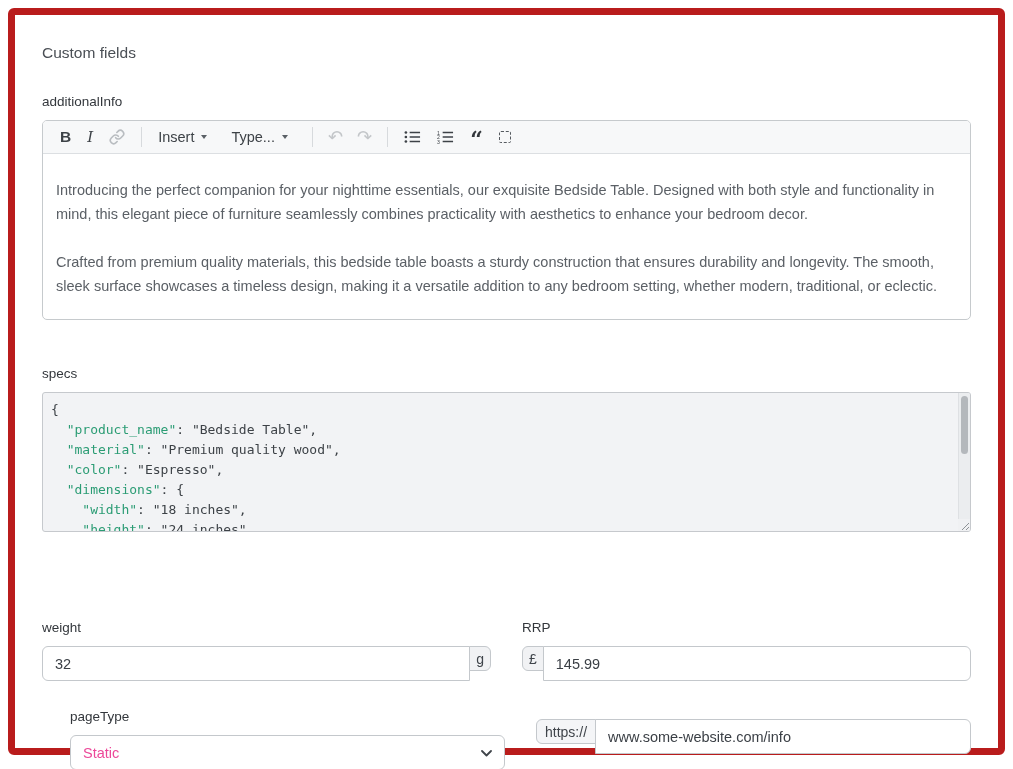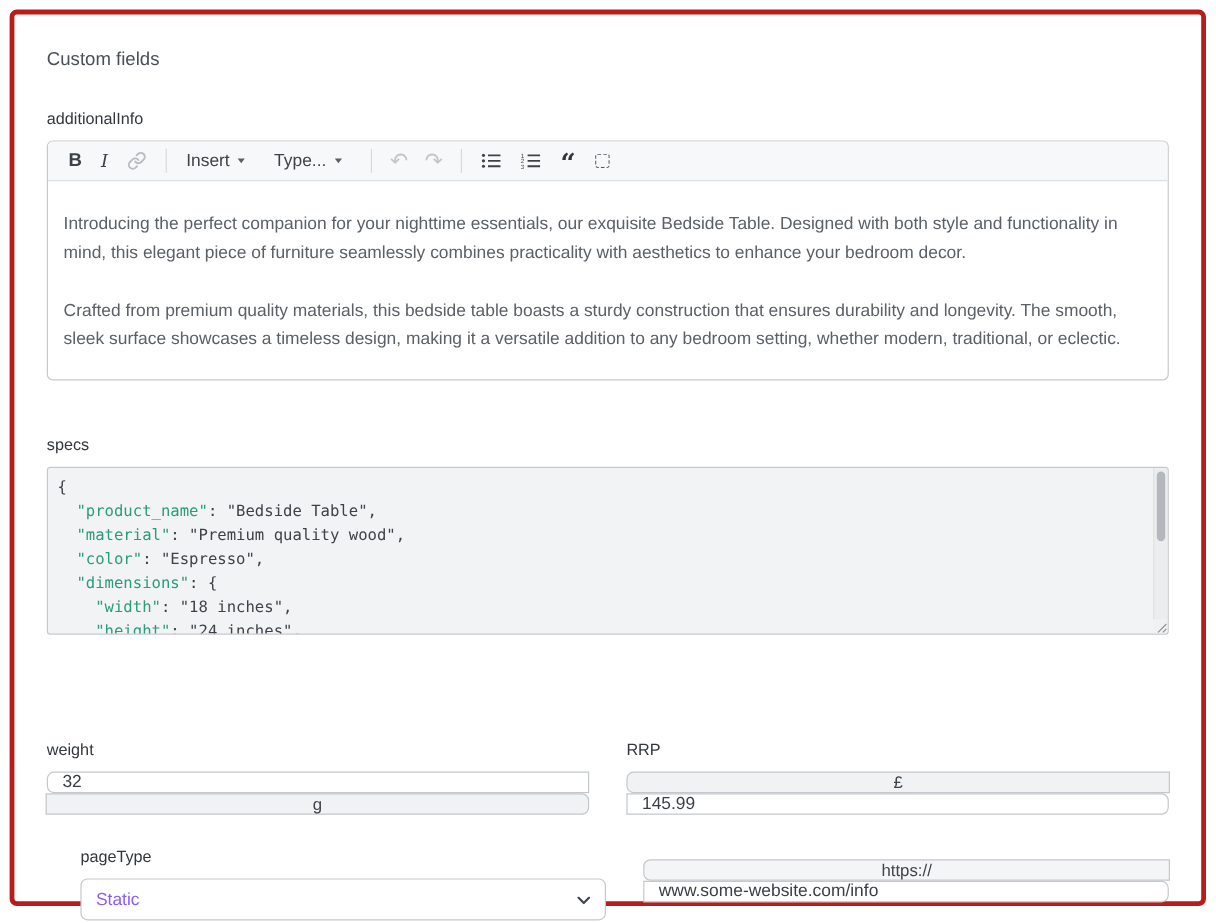--- a/index.html
+++ b/index.html
@@ -7,21 +7,21 @@
   body {
     width: 1013px; height: 769px;
     font-family: "Liberation Sans", "DejaVu Sans", sans-serif;
     color: #3d4247;
   }
   .card {
     position: relative;
     margin: 8px;
     width: 997px; height: 747px;
     background: #fff;
-    border: 4px solid #b91c1c;
+    border: 7px solid #b91c1c;
     border-radius: 6px;
     padding: 0 27px;
   }
   .card-title {
     margin: 0; padding-top: 29px;
     font-size: 15.5px; font-weight: 400;
     color: #4a4f55;
   }
   .field-label {
     display: block;
@@ -119,21 +119,21 @@
   }
   
   .grid-row {
     display: grid;
     grid-template-columns: 1fr 1fr;
     column-gap: 31px;
   }
   .row-1 { margin-top: 88px; }
   .row-2 { margin-top: 38px; margin-left: 28px; }
   .input-wrap { margin-top: 10px; }
-  .input-group { display: flex; height: 25px; flex-direction: column; }
+  .input-group { display: flex; height: 25px; }
   .text-input {
     flex: 1; min-width: 0;
     height: 35px;
     border: 1px solid #c4c8cc;
     border-radius: 6px;
     padding: 0 12px;
     font-family: inherit;
     font-size: 14.5px; color: #3a3f45;
     background: #fff;
     outline: none;
@@ -150,21 +150,21 @@
   .addon-left  { border-radius: 6px 0 0 6px; margin-right: -1px; }
   .has-right-addon { border-top-right-radius: 0; border-bottom-right-radius: 0; }
   .has-left-addon  { border-top-left-radius: 0; border-bottom-left-radius: 0; }
   .addon-https { padding: 0 8px; background: #f4f5f7; text-align: right; }
   .select-wrap { position: relative; margin-top: 10px; }
   .select-input {
     width: 100%; height: 35px;
     border: 1px solid #c4c8cc; border-radius: 6px;
     padding: 0 30px 0 12px;
     font-family: inherit;
-    font-size: 14.5px; color: #8b5cf6;
+    font-size: 14.5px; color: #ec4899;
     background: #fff;
     appearance: none; -webkit-appearance: none; -moz-appearance: none;
     outline: none;
   }
   .select-chevron {
     position: absolute; right: 13px; top: 50%;
     margin-top: -3px; pointer-events: none;
   }
   .icon-svg { display: block; }
 </style>

